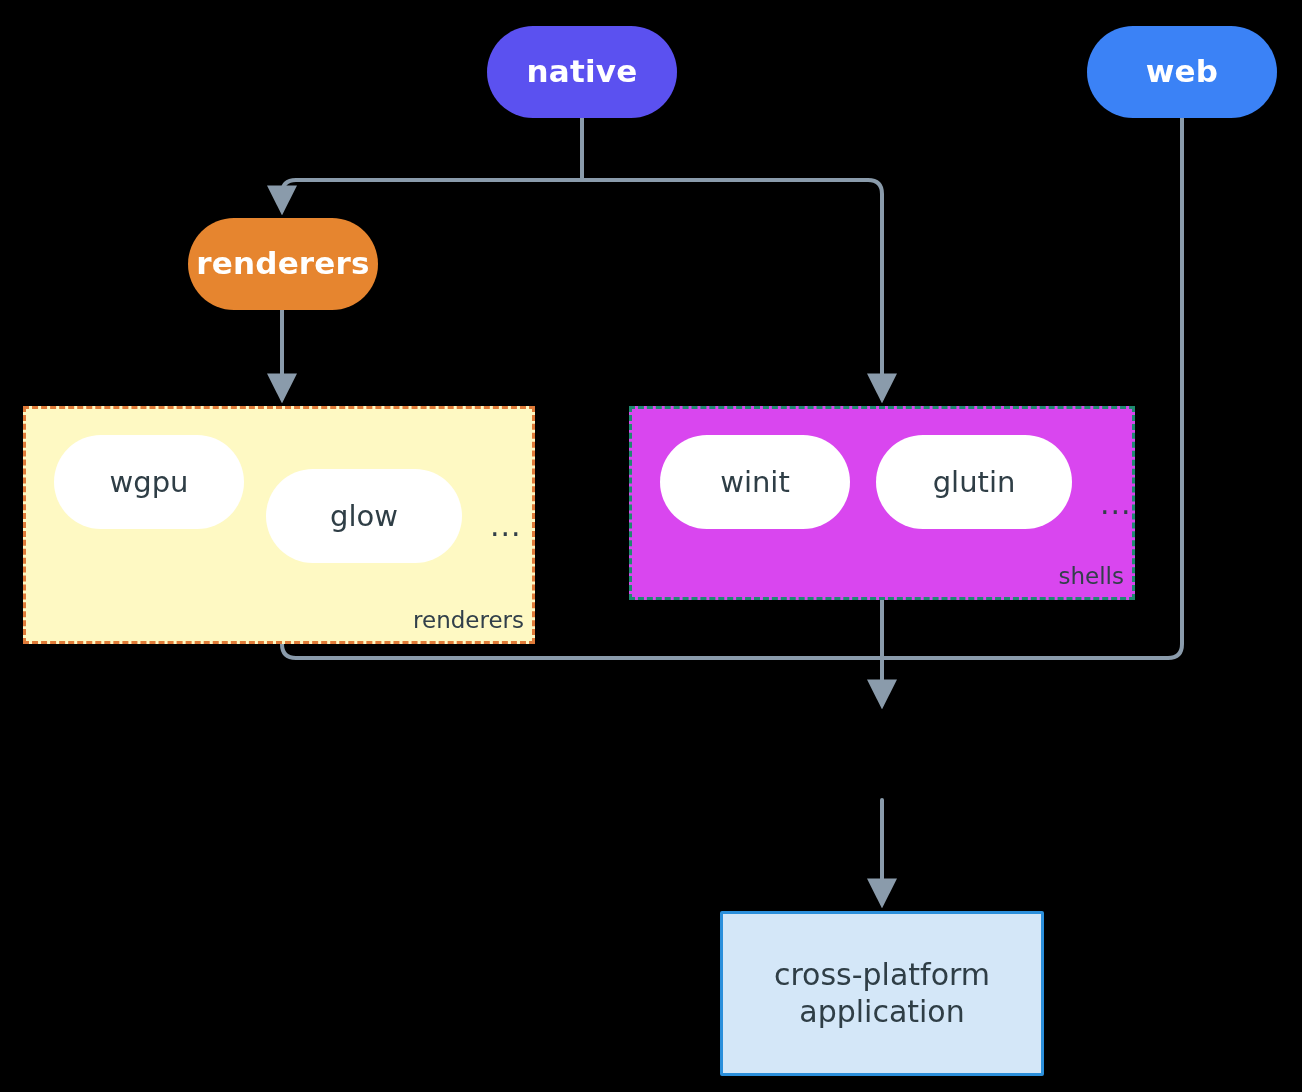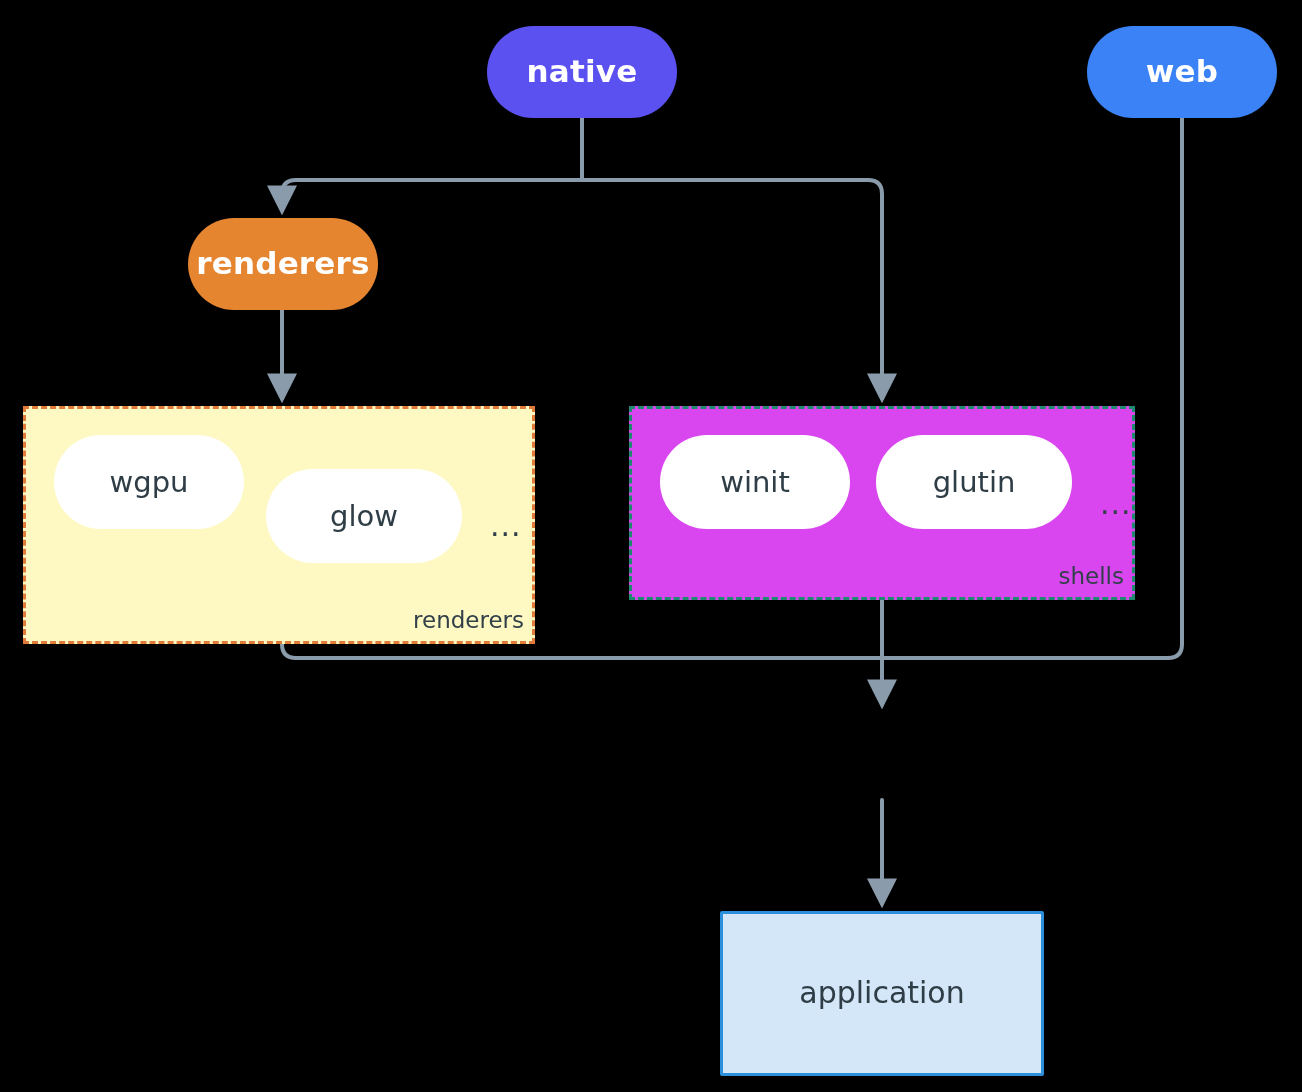--- a/index.html
+++ b/index.html
@@ -201,16 +201,17 @@
     </div>
     <div class="chip" id="chip-glutin">
       <span>glutin</span>
     </div>
     <span class="dots" id="dots-shells">...</span>
     <span class="cluster-label">shells</span>
   </div>
 
 
   <div class="node" id="node-application">
+    <span class="line">cross-platform</span>
     <span class="line">application</span>
   </div>
 
 </div>
 
 </body></html>

